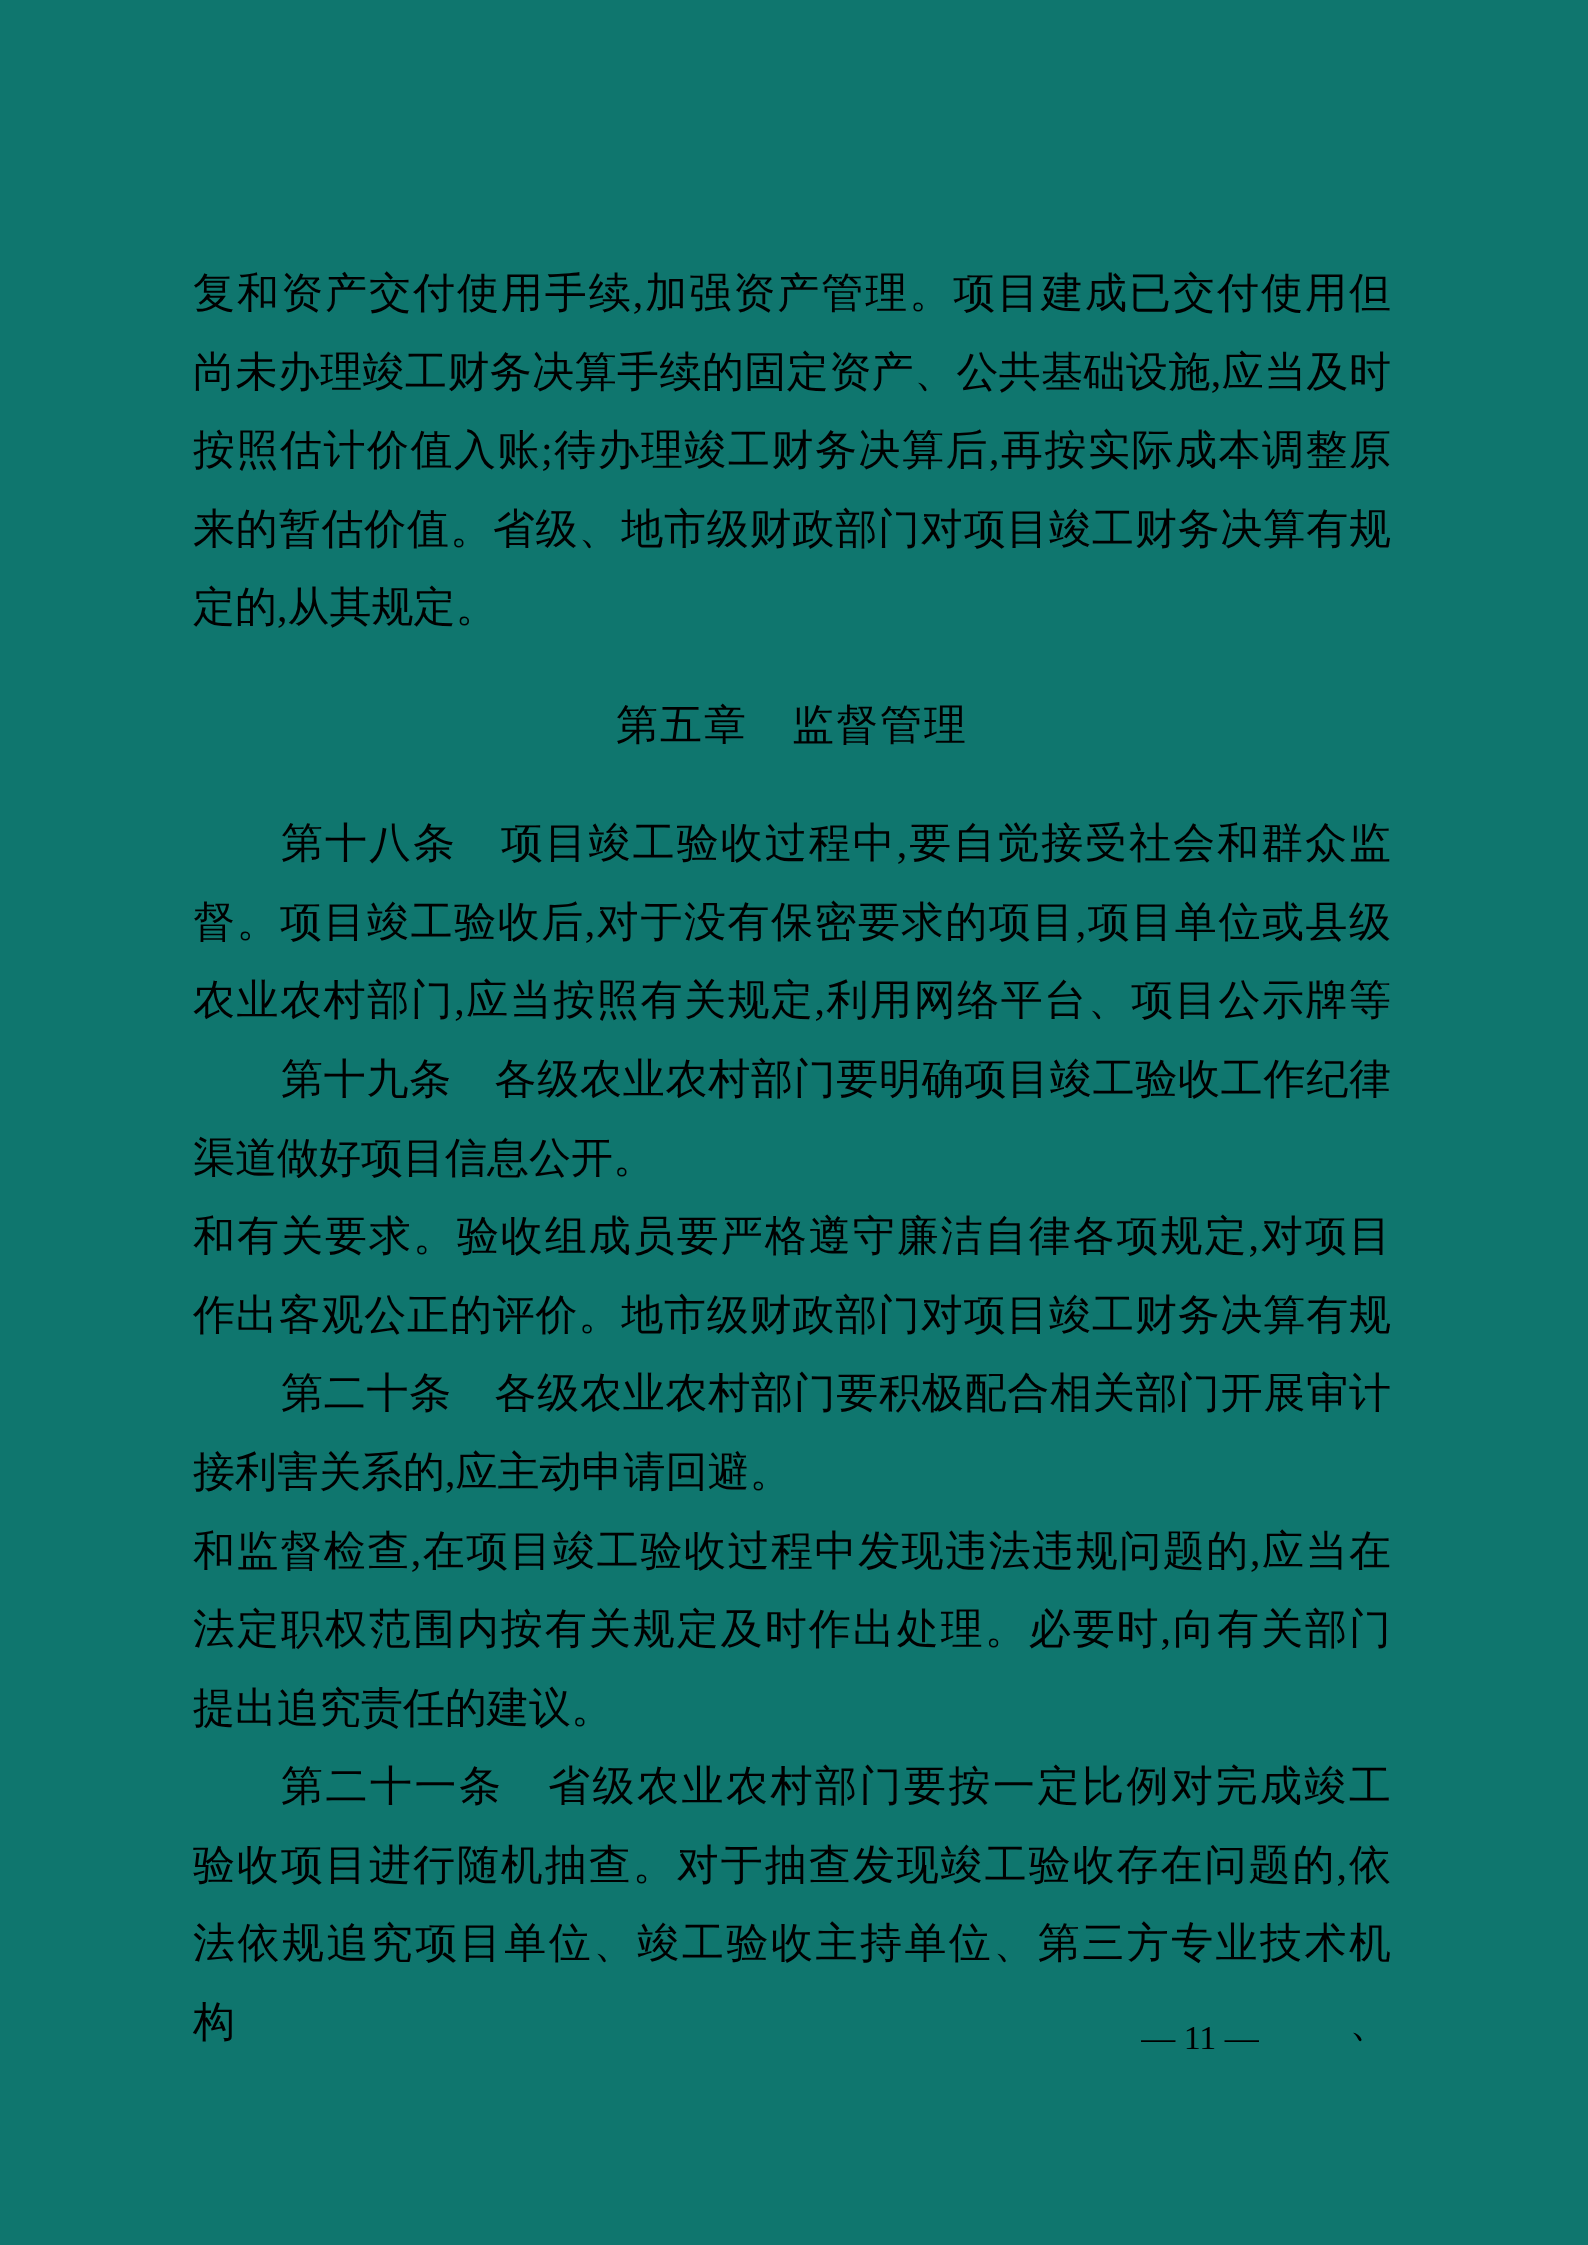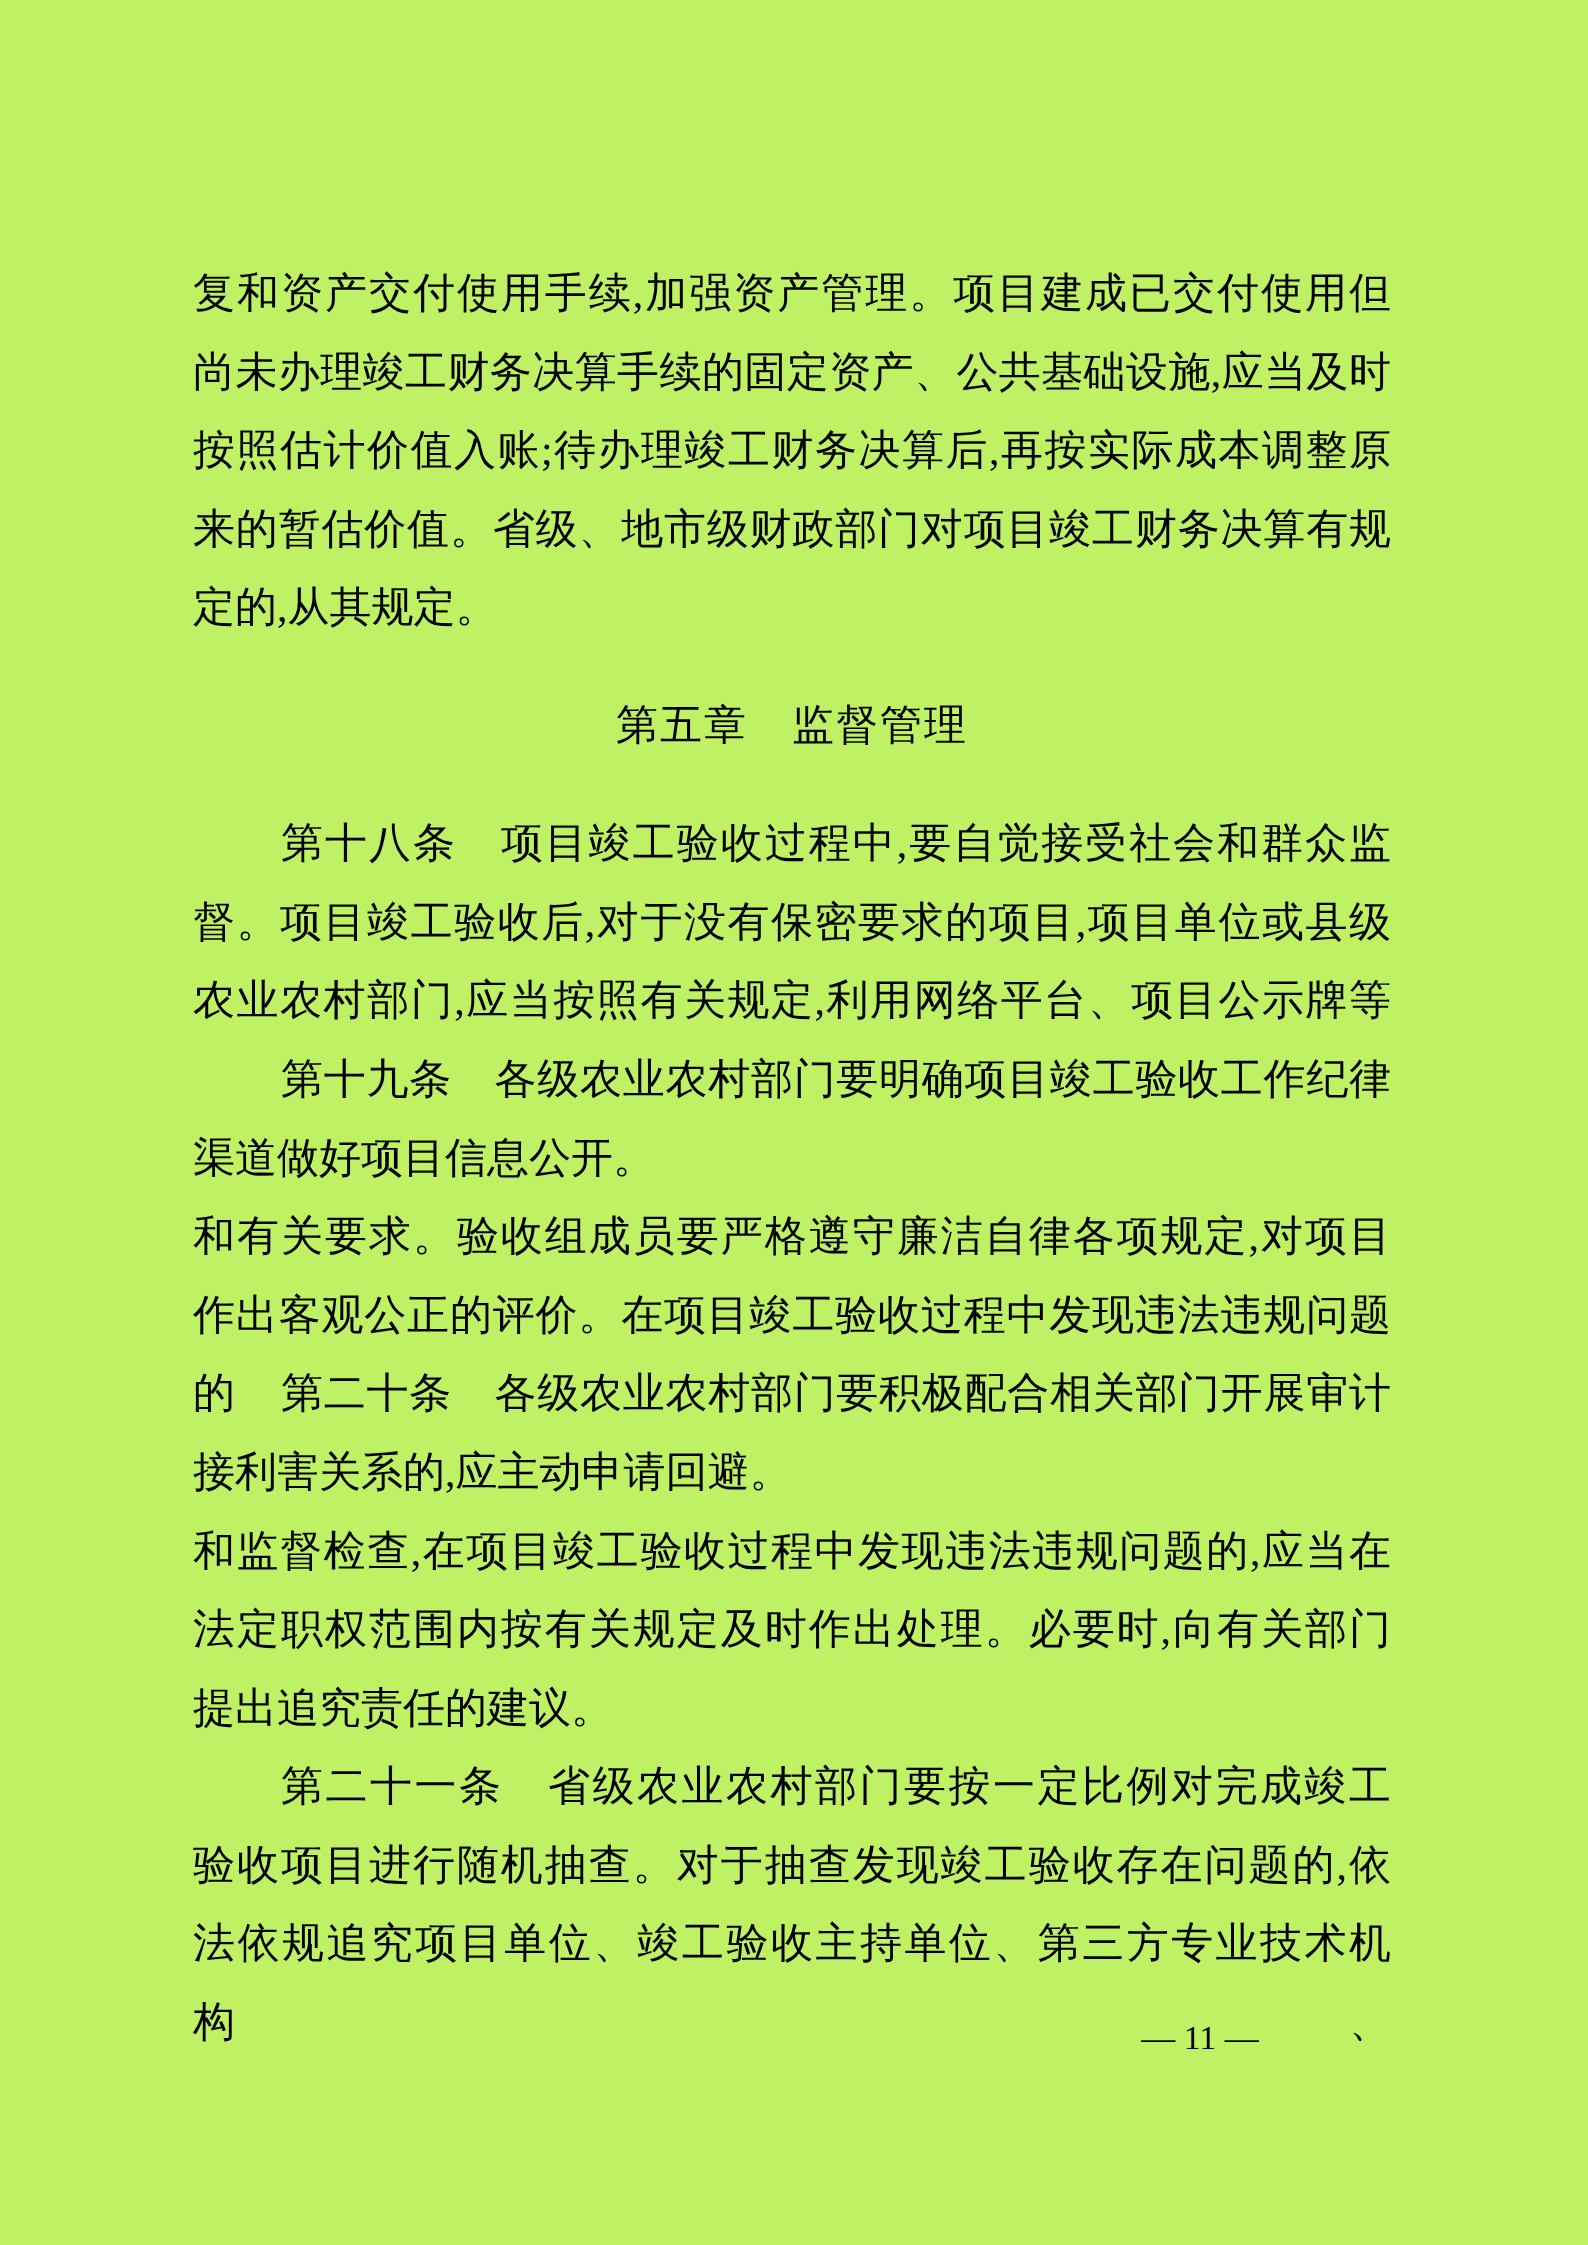--- a/index.html
+++ b/index.html
@@ -11,21 +11,21 @@
     height: 2245px;
     background: #ffffff;
     position: relative;
     overflow: hidden;
     font-family: "Liberation Serif", "DejaVu Serif", serif;
     color: #000000;
   }
   .page {
     position: absolute;
     inset: 0;
-    background: #bef264;
+    background: #0f766e;
   }
   .body-text {
     position: absolute;
     left: 193px;
     top: 254px;
     width: 1198px;
     font-size: 42px;
     line-height: 78.6px;
     color: #000000;
   }
@@ -75,21 +75,21 @@
       <div class="line">按照估计价值入账;待办理竣工财务决算后,再按实际成本调整原</div>
       <div class="line">来的暂估价值。省级、地市级财政部门对项目竣工财务决算有规</div>
       <div class="line para-end">定的,从其规定。</div>
       <div class="chapter-heading">第五章　监督管理</div>
       <div class="line indent">第十八条　项目竣工验收过程中,要自觉接受社会和群众监</div>
       <div class="line">督。项目竣工验收后,对于没有保密要求的项目,项目单位或县级</div>
       <div class="line">农业农村部门,应当按照有关规定,利用网络平台、项目公示牌等</div>
       <div class="line indent">第十九条　各级农业农村部门要明确项目竣工验收工作纪律</div>
       <div class="line para-end">渠道做好项目信息公开。</div>
       <div class="line">和有关要求。验收组成员要严格遵守廉洁自律各项规定,对项目</div>
-      <div class="line">作出客观公正的评价。在项目竣工验收过程中发现违法违规问题的</div>
+      <div class="line">作出客观公正的评价。地市级财政部门对项目竣工财务决算有规</div>
       <div class="line indent">第二十条　各级农业农村部门要积极配合相关部门开展审计</div>
       <div class="line para-end">接利害关系的,应主动申请回避。</div>
       <div class="line">和监督检查,在项目竣工验收过程中发现违法违规问题的,应当在</div>
       <div class="line">法定职权范围内按有关规定及时作出处理。必要时,向有关部门</div>
       <div class="line para-end">提出追究责任的建议。</div>
       <div class="line indent">第二十一条　省级农业农村部门要按一定比例对完成竣工</div>
       <div class="line">验收项目进行随机抽查。对于抽查发现竣工验收存在问题的,依</div>
       <div class="line">法依规追究项目单位、竣工验收主持单位、第三方专业技术机构、</div>
     </div>
   <div class="page-number">— 11 —</div>

